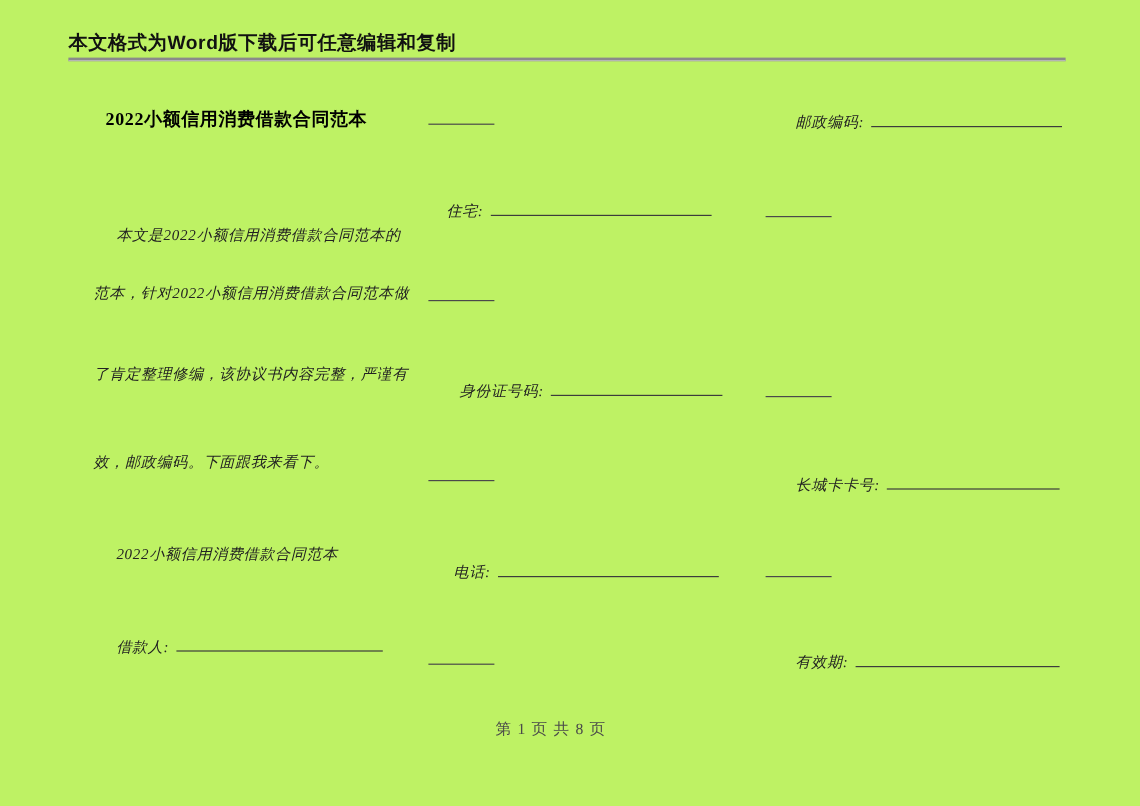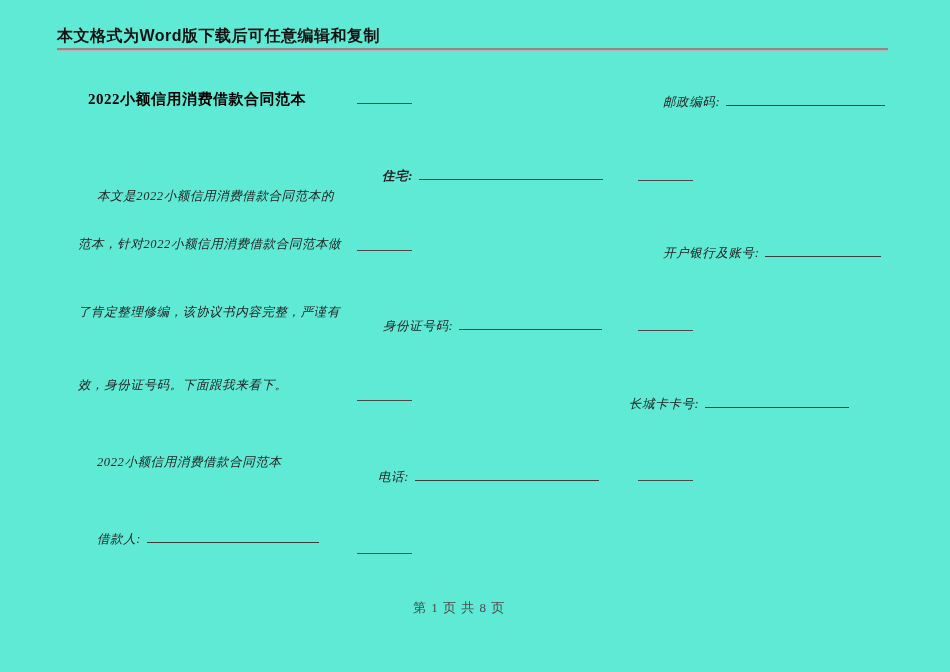--- a/index.html
+++ b/index.html
@@ -1,20 +1,20 @@
 <!DOCTYPE html>
 <html><head>
 <meta charset="utf-8">
 <style>
   html, body { margin: 0; padding: 0; background: #ffffff; }
   .page {
     position: relative;
     width: 950px;
     height: 672px;
-    background: #5eead4;
+    background: #bef264;
     overflow: hidden;
     font-family: "Liberation Serif", serif;
     color: #1b1b1b;
   }
   .abs { position: absolute; }
 
   
   .hdr-notice {
     left: 57px; top: 26px;
     font-family: "Liberation Sans", sans-serif;
@@ -91,54 +91,54 @@
 
   <div class="abs doc-title">2022小额信用消费借款合同范本</div>
   <div class="abs blank-line blank-short" style="left:357px; top:103px;"></div>
 
   <div class="abs field-row" style="left:663px; top:92px;">
     <span class="lbl">邮政编码:</span><span class="blank-inline" style="width:159px;"></span>
   </div>
 
   <div class="abs body-line" style="left:97px; top:156px;margin-top:32px;">本文是2022小额信用消费借款合同范本的</div>
 
-  <div class="abs field-row" style="left:382px; top:166px;font-weight:bold;">
+  <div class="abs field-row" style="left:372px; top:166px;">
     <span class="lbl">住宅:</span><span class="blank-inline" style="width:184px;"></span>
   </div>
   <div class="abs blank-line blank-short" style="left:638px; top:180px;"></div>
 
   <div class="abs body-line" style="left:78px; top:236px;">范本，针对2022小额信用消费借款合同范本做</div>
 
   <div class="abs blank-line blank-short" style="left:357px; top:250px;"></div>
-  <div class="abs field-row" style="left:663px; top:243px;">
-    <span class="lbl">开户银行及账号:</span><span class="blank-inline" style="width:116px;"></span>
-  </div>
 
   <div class="abs field-row" style="left:383px; top:316px;">
     <span class="lbl">身份证号码:</span><span class="blank-inline" style="width:143px;"></span>
   </div>
 
   <div class="abs body-line" style="left:78px; top:304px;">了肯定整理修编，该协议书内容完整，严谨有</div>
   <div class="abs blank-line blank-short" style="left:638px; top:330px;"></div>
 
-  <div class="abs body-line" style="left:78px; top:377px;">效，身份证号码。下面跟我来看下。</div>
+  <div class="abs body-line" style="left:78px; top:377px;">效，邮政编码。下面跟我来看下。</div>
 
   <div class="abs blank-line blank-short" style="left:357px; top:400px;"></div>
-  <div class="abs field-row" style="left:629px; top:394px;">
+  <div class="abs field-row" style="left:663px; top:394px;">
     <span class="lbl">长城卡卡号:</span><span class="blank-inline" style="width:144px;"></span>
   </div>
 
   <div class="abs body-line" style="left:97px; top:454px;">2022小额信用消费借款合同范本</div>
 
   <div class="abs field-row" style="left:378px; top:467px;">
     <span class="lbl">电话:</span><span class="blank-inline" style="width:184px;"></span>
   </div>
   <div class="abs blank-line blank-short" style="left:638px; top:480px;"></div>
 
   <div class="abs field-row" style="left:97px; top:529px;">
     <span class="lbl">借款人:</span><span class="blank-inline" style="width:172px;"></span>
   </div>
 
   <div class="abs blank-line blank-short" style="left:357px; top:553px;"></div>
+  <div class="abs field-row" style="left:663px; top:542px;">
+    <span class="lbl">有效期:</span><span class="blank-inline" style="width:170px;"></span>
+  </div>
 
   <div class="abs footer-text">第 1 页 共 8 页</div>
 
 </div>
 
 </body></html>

